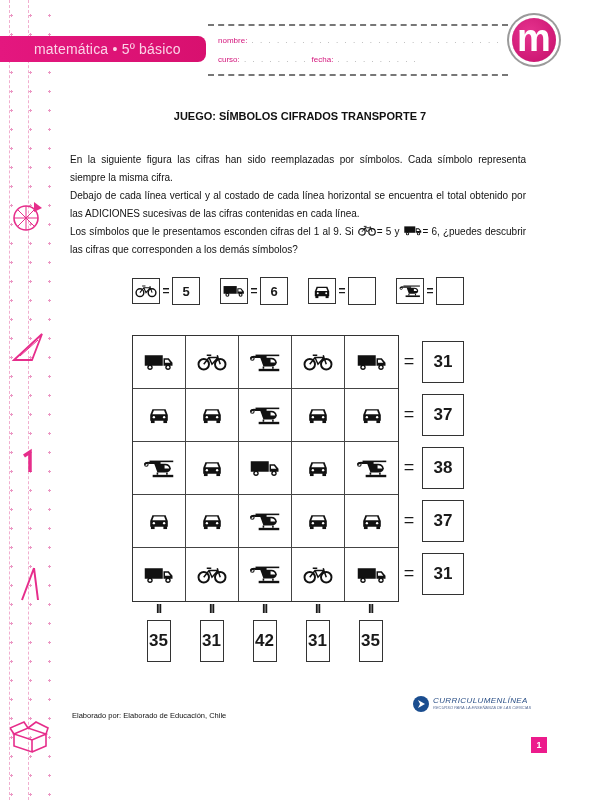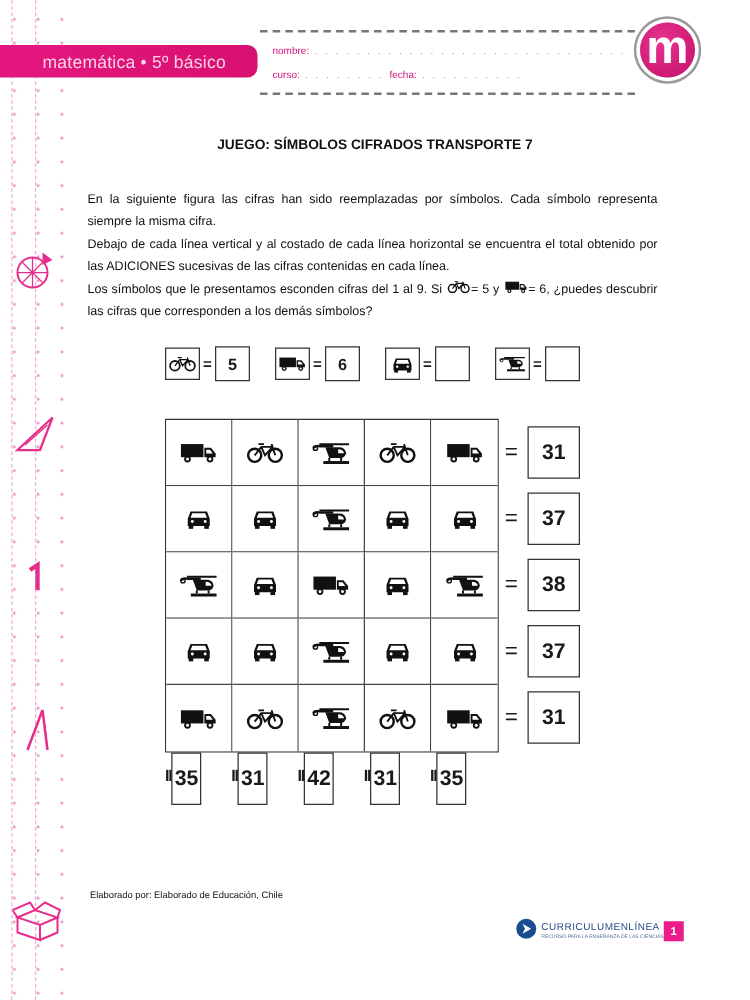--- a/index.html
+++ b/index.html
@@ -90,32 +90,32 @@
   .cell:nth-last-child(-n+5) { border-bottom: none; }
   .row-sums { position: absolute; left: 400px; top: 335px; }
   .row-sum { position: absolute; left: 0; display: flex; align-items: center; height: 53px; }
   .row-sum .eqr { font-size: 18px; width: 18px; text-align: center; margin-right: 4px; }
   .row-sum .box {
     width: 42px; height: 42px; border: 1.5px solid #333; box-sizing: border-box;
     display: flex; align-items: center; justify-content: center;
     font-size: 17px; font-weight: bold;
   }
   .col-sums { position: absolute; top: 602px; left: 132px; }
-  .col-sum { position: absolute; width: 53px; display: flex; align-items: center; }
+  .col-sum { position: absolute; width: 53px; display: flex; flex-direction: column; align-items: center; }
   .col-sum .eqc { font-size: 13px; font-weight: bold; line-height: 14px; letter-spacing: -1px; height: 18px; }
   .col-sum .box {
     width: 24px; height: 42px; border: 1.5px solid #333; box-sizing: border-box;
     display: flex; align-items: center; justify-content: center;
     font-size: 17px; font-weight: bold;
   }
 
   
   .footer-credit { position: absolute; left: 72px; top: 711px; font-size: 7.5px; color: #111; }
   .footer-credit b { font-weight: normal; }
-  .cm-logo { position: absolute; left: 413px; top: 735px; display: flex; align-items: flex-end; gap: 4px; }
+  .cm-logo { position: absolute; left: 413px; top: 696px; display: flex; align-items: flex-start; gap: 4px; font-style: italic; }
   .cm-circle {
     width: 16px; height: 16px; border-radius: 50%; background: #1a4d8f;
     display: flex; align-items: center; justify-content: center;
   }
   .cm-text { display: flex; flex-direction: column; }
   .cm-name { font-size: 8px; color: #2a4f86; letter-spacing: 0.4px; line-height: 9px; }
   .cm-sub { font-size: 4px; color: #5a6f99; line-height: 5px; }
   .page-badge {
     position: absolute; left: 531px; top: 737px; width: 16px; height: 16px;
     background: #ec1b8c; color: #fff; font-size: 9px; font-weight: bold;

